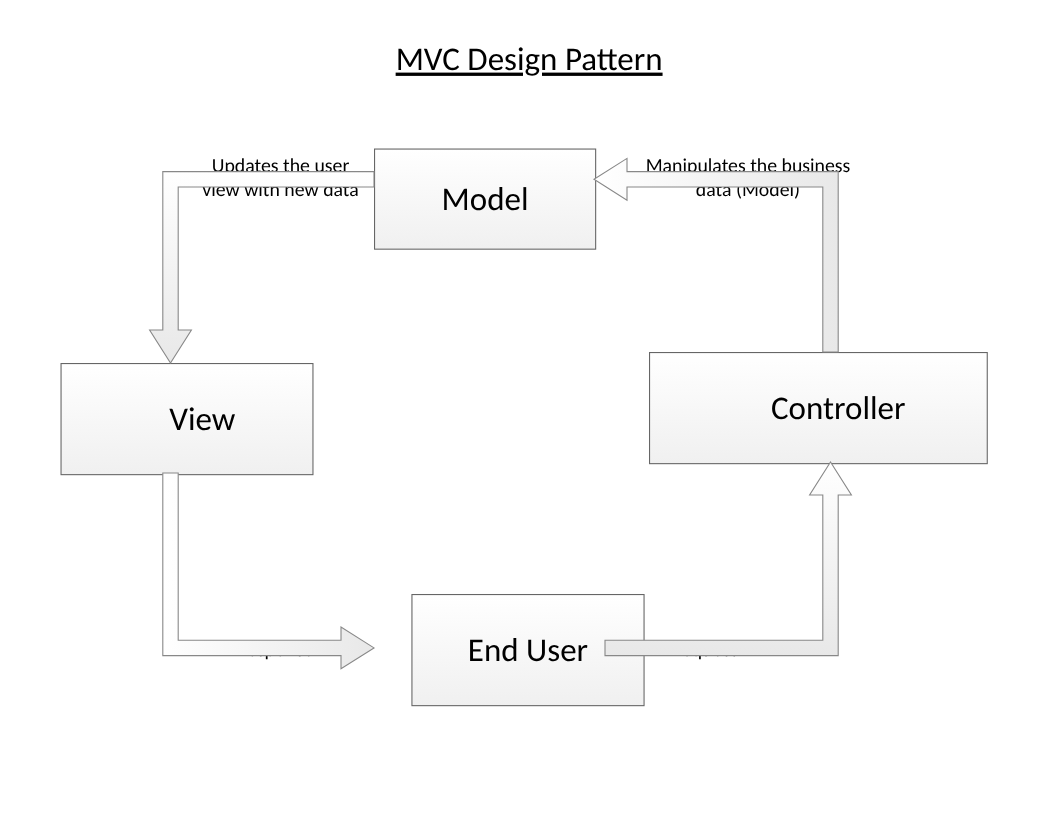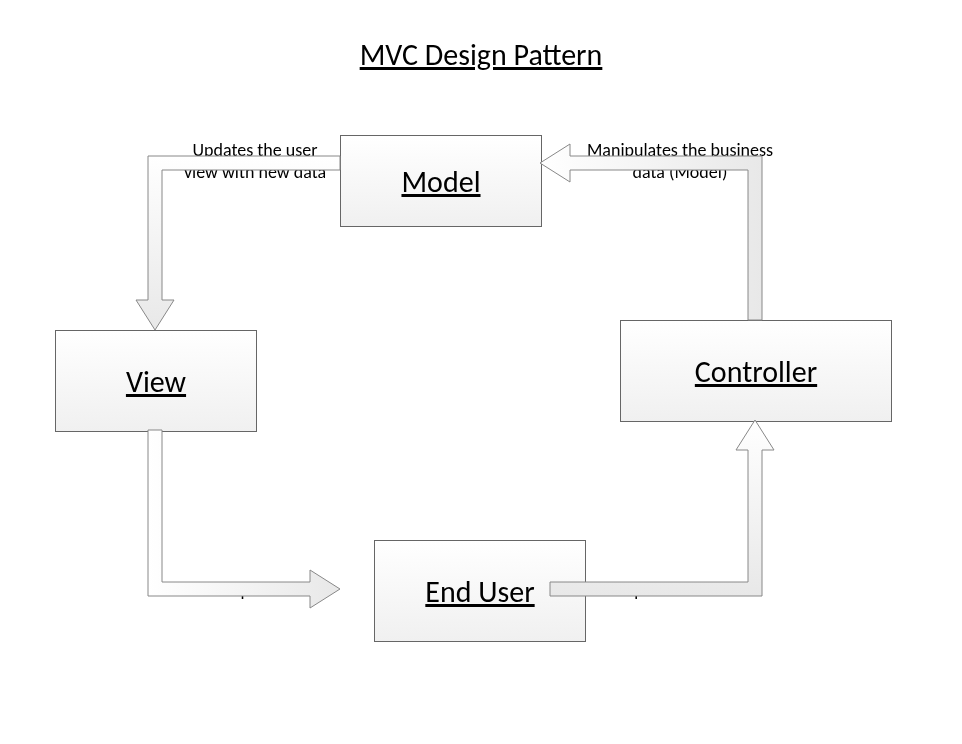--- a/index.html
+++ b/index.html
@@ -23,42 +23,43 @@
     margin-top: 16px;
   }
   .box {
     position: absolute;
     border: 1px solid #666;
     background: linear-gradient(to bottom, #ffffff 0%, #f0f0f0 100%);
     display: flex;
     align-items: center;
     justify-content: center;
     font-size: 30px;
-    text-decoration: underline;
   }
   
   .box-model {
     left: 340px;
     top: 135px;
     width: 200px;
     height: 90px;
   }
   
   .box-view {
     left: 55px;
     top: 330px;
     width: 200px;
     height: 100px;
+    padding-left: 28px;
   }
   
   .box-controller {
-    left: 620px;
+    left: 590px;
     top: 320px;
     width: 270px;
     height: 100px;
+    padding-left: 36px;
   }
   
   .box-enduser {
     left: 340px;
     top: 540px;
     width: 210px;
     height: 100px;
     margin-left: 34px;
   }
   .label {

